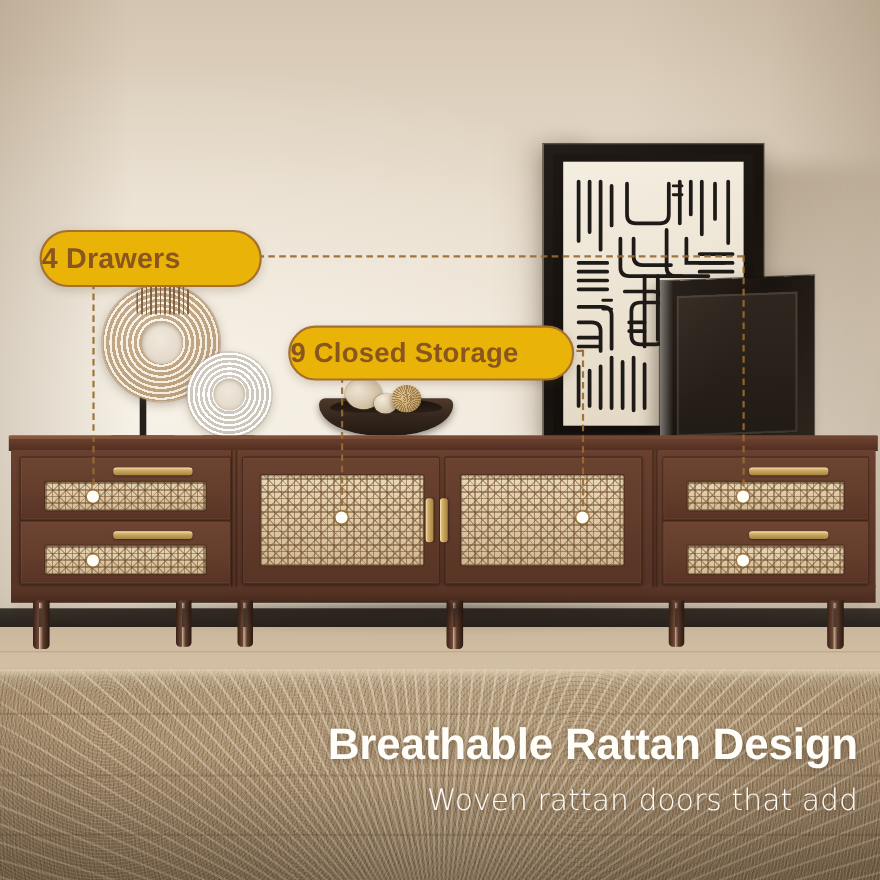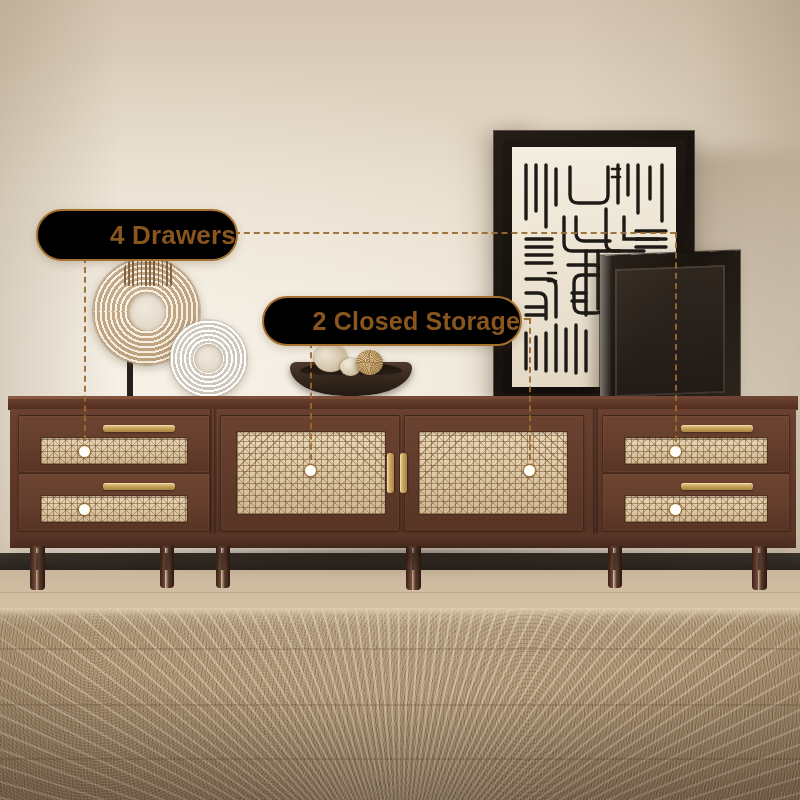--- a/index.html
+++ b/index.html
@@ -268,22 +268,22 @@
     position:absolute;height:0;border-top:2px dashed #9a6c30;opacity:.92;
   }
   .dot{
     position:absolute;width:11px;height:11px;border-radius:50%;
     background:#fffdf7;
     box-shadow:0 0 0 1.5px rgba(154,108,48,.75), 0 1px 3px rgba(0,0,0,.35);
   }
 
   .badge{
     position:absolute;
-    display:flex;align-items:center;justify-content:flex-end;
-    background:#000000;
+    display:flex;align-items:center;justify-content:flex-start;
+    background:#eab308;
     border:2px solid #a4712f;
     border-radius:999px;
     box-shadow:0 3px 9px rgba(90,62,30,.22);
     color:#8a5620;
     font-weight:bold;
     letter-spacing:.2px;
     white-space:nowrap;
   }
   #badge-drawers{left:36px;top:209px;width:198px;height:48px;font-size:26px;}
   #badge-storage{left:262px;top:296px;width:256px;height:46px;font-size:25px;}
@@ -555,17 +555,19 @@
   <div class="dot" style="left:79px;top:504px;"></div>
   <div class="dot" style="left:670px;top:446px;"></div>
   <div class="dot" style="left:670px;top:504px;"></div>
   <div class="dot" style="left:305px;top:465px;"></div>
   <div class="dot" style="left:524px;top:465px;"></div>
 
   <div class="badge" id="badge-drawers">
     <span>4 Drawers</span>
   </div>
   <div class="badge" id="badge-storage">
-    <span>2 Closed Storage</span>
-  </div>
-
+    <span>9 Closed Storage</span>
+  </div>
+
+  <div class="headline">Breathable Rattan Design</div>
+  <div class="subline" id="sub-1">Woven rattan doors that add</div>
 
 </div>
 
 </body></html>

